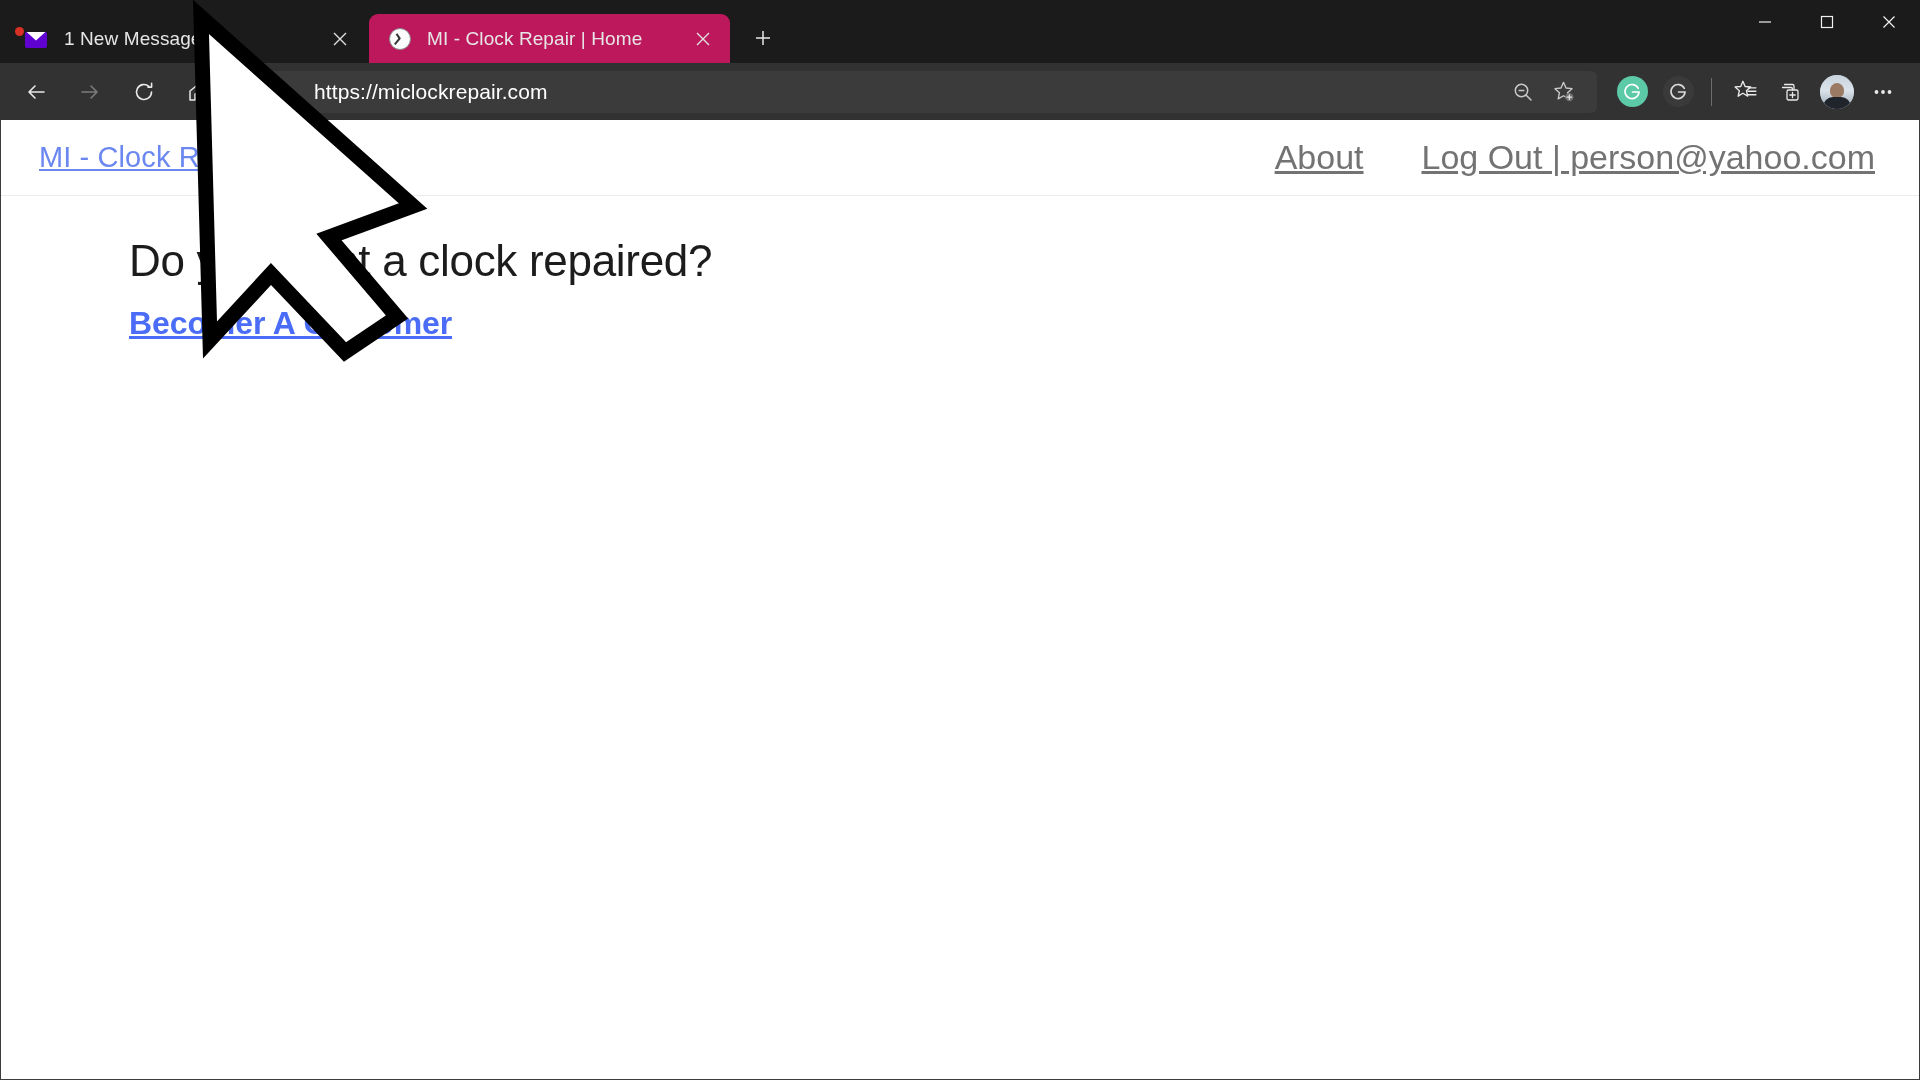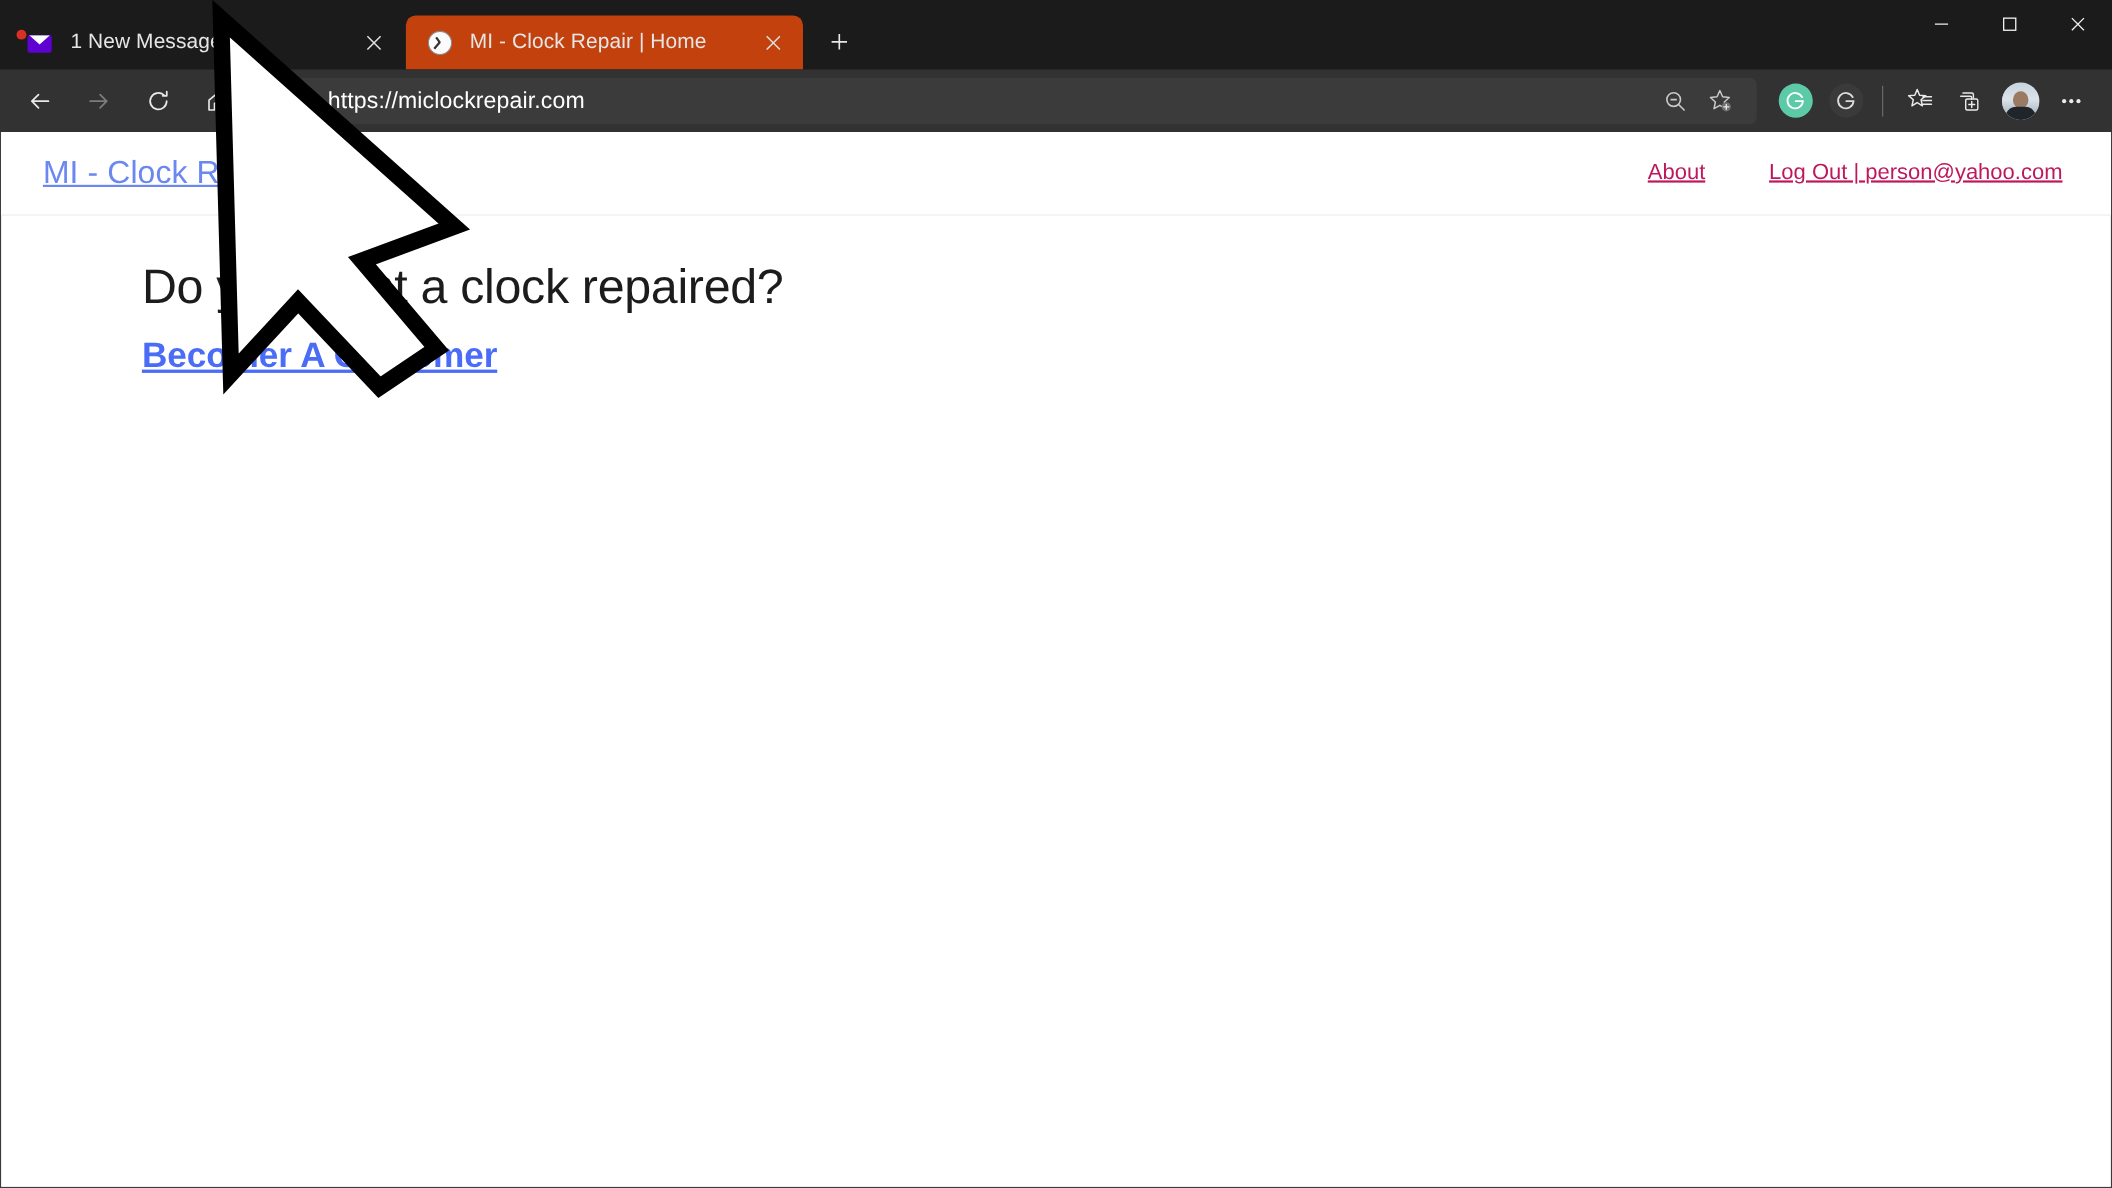--- a/index.html
+++ b/index.html
@@ -44,21 +44,21 @@
     width: 361px;
     box-sizing: border-box;
     border-radius: 9px 9px 0 0;
     padding: 0 10px 0 18px;
     margin-right: 2px;
     color: #e6e6e6;
     font-size: 19px;
     background: transparent;
   }
   .tab.active {
-    background: #c2410c;
+    background: #be185d;
   }
 
   .tab-favicon {
     width: 26px;
     height: 26px;
     flex: 0 0 26px;
     margin-right: 14px;
     position: relative;
   }
 
@@ -210,20 +210,21 @@
     flex: 1 1 auto;
     height: 42px;
     background: #3b3b3b;
     border-radius: 6px;
     display: flex;
     align-items: center;
     padding: 0 14px;
     margin: 0 12px 0 16px;
     box-sizing: border-box;
     min-width: 0;
+    gap: 16px;
   }
   .omni-lock {
     flex: 0 0 28px;
     display: flex;
     align-items: center;
     justify-content: center;
     color: #e4e4e4;
     margin-right: 10px;
   }
   .omni-url {
@@ -341,22 +342,22 @@
     letter-spacing: 0.1px;
   }
 
   .nav-right {
     margin-left: auto;
     display: flex;
     align-items: center;
     gap: 58px;
   }
   .nav-link {
-    color: #be185d;
-    font-size: 20px;
+    color: #737373;
+    font-size: 34px;
     font-weight: 400;
     white-space: nowrap;
   }
 
   .content {
     display: flex;
     padding: 40px 0 0 0;
   }
   .col {
     box-sizing: border-box;

